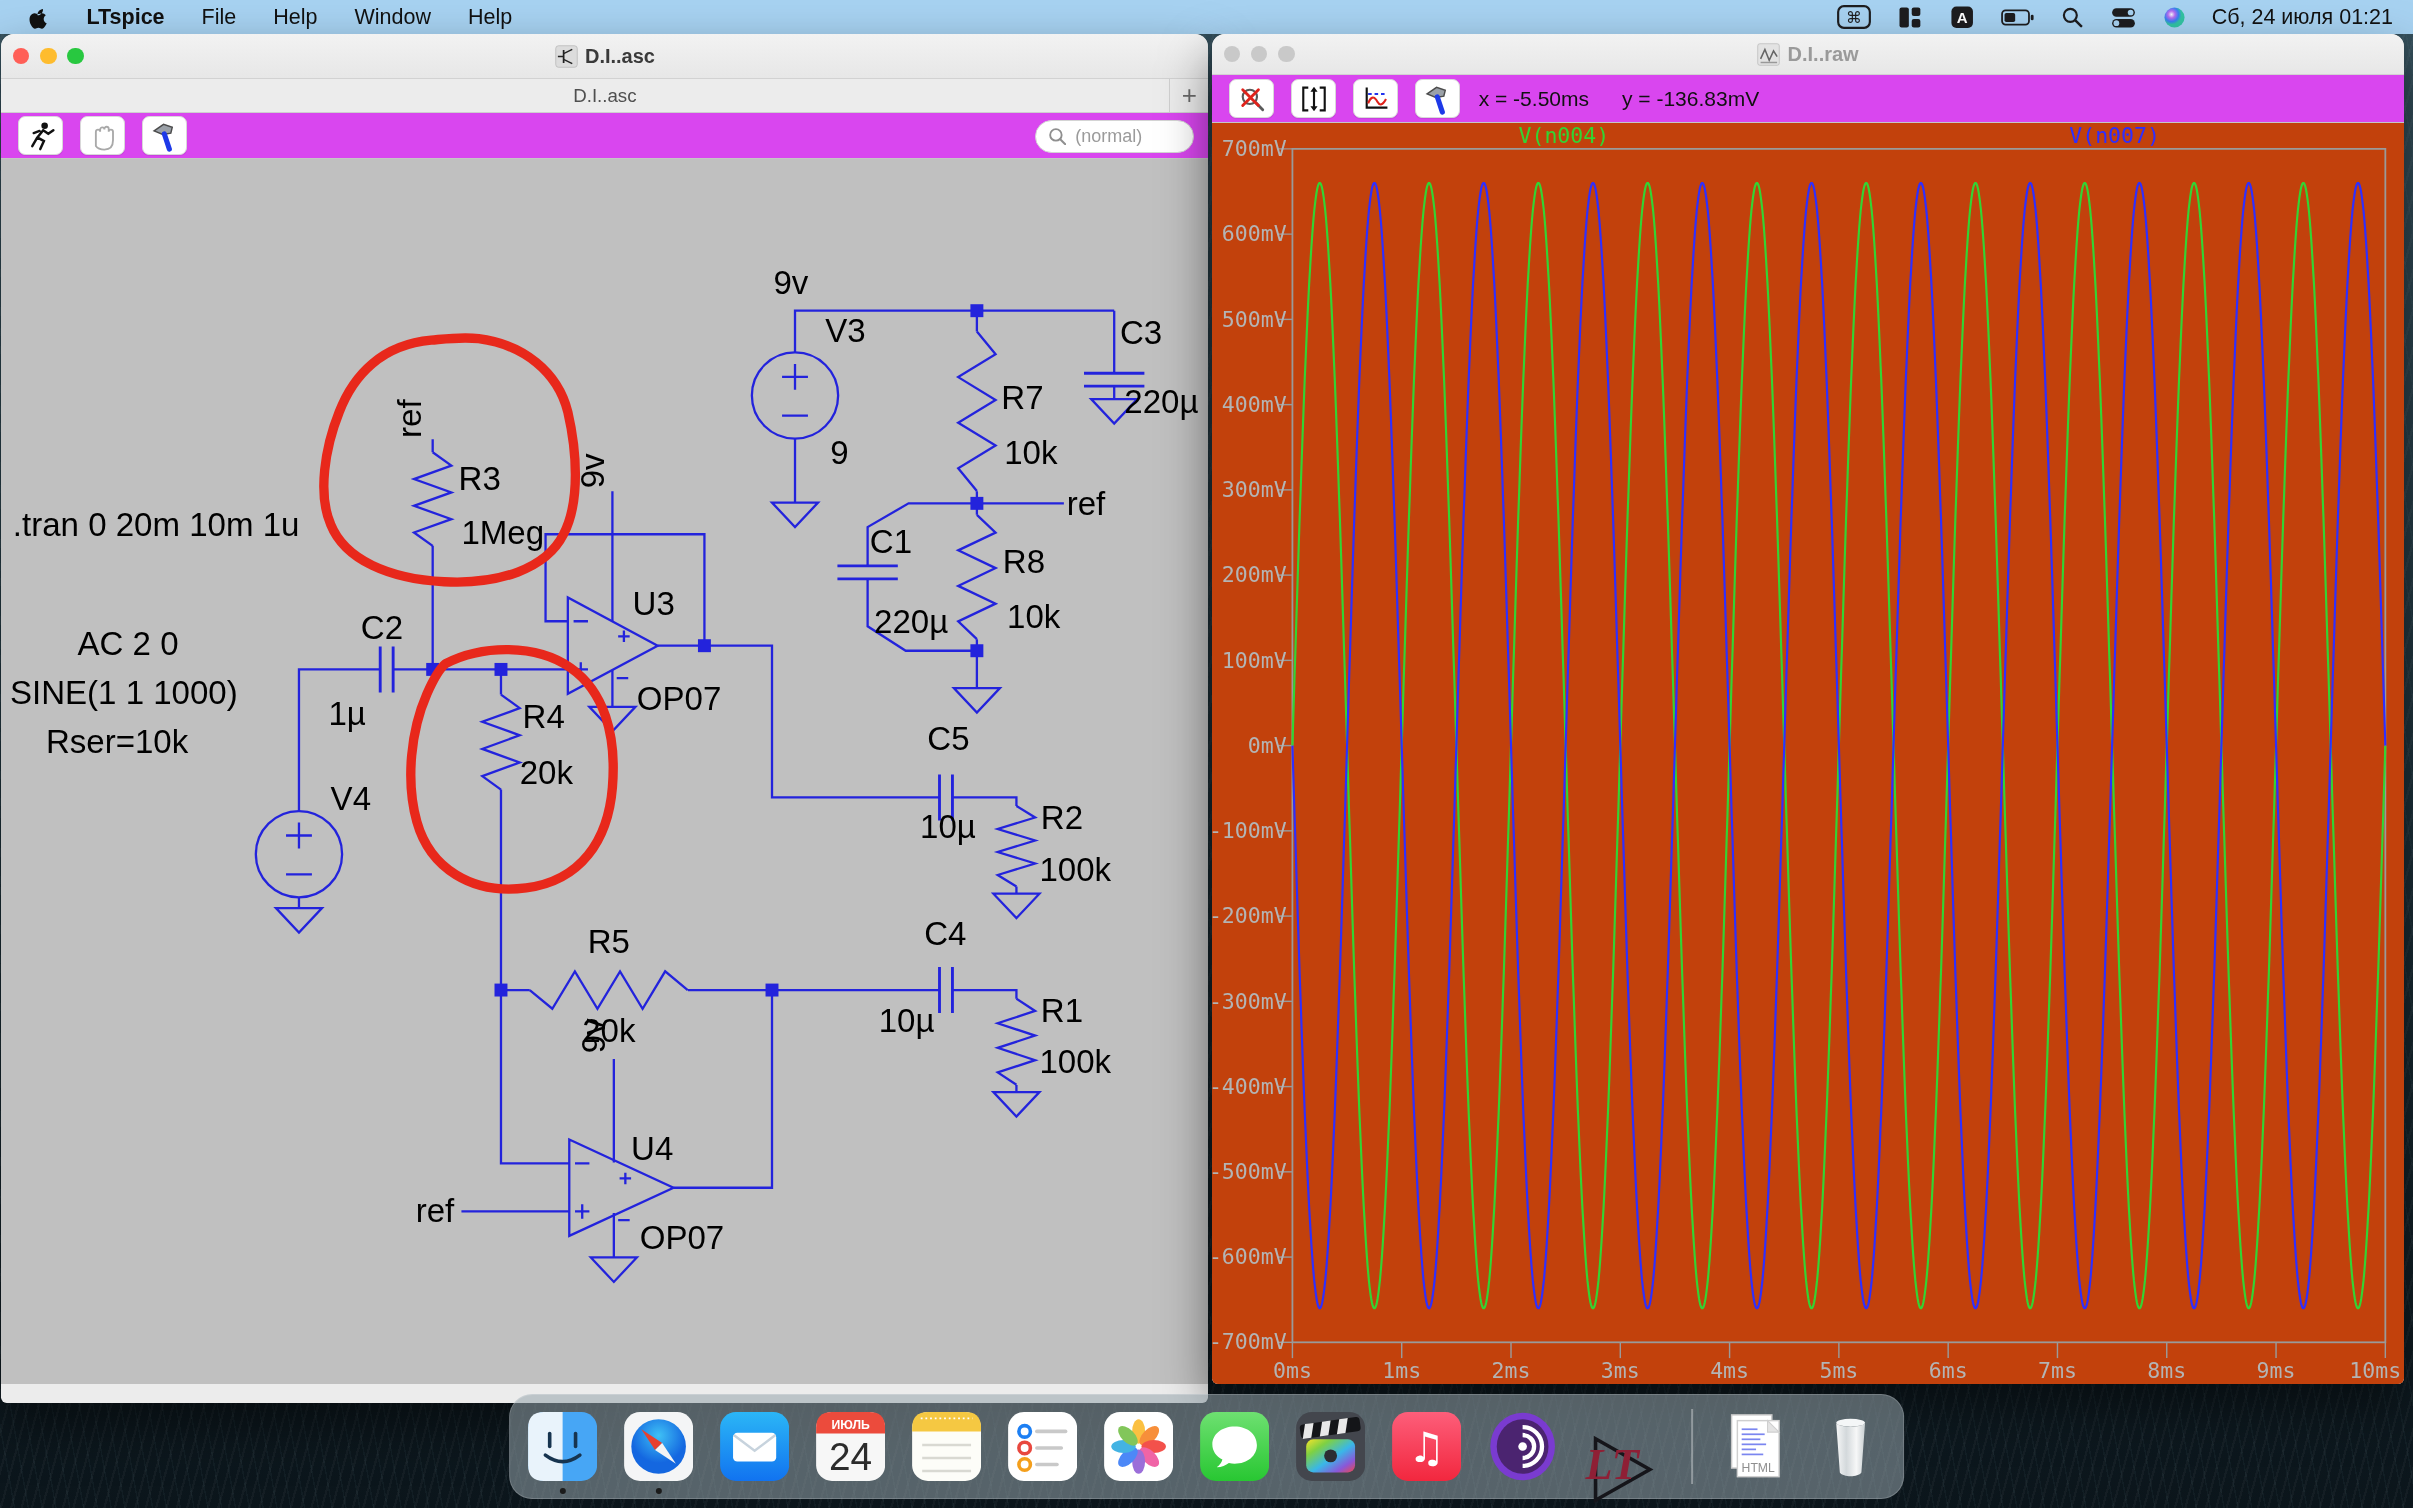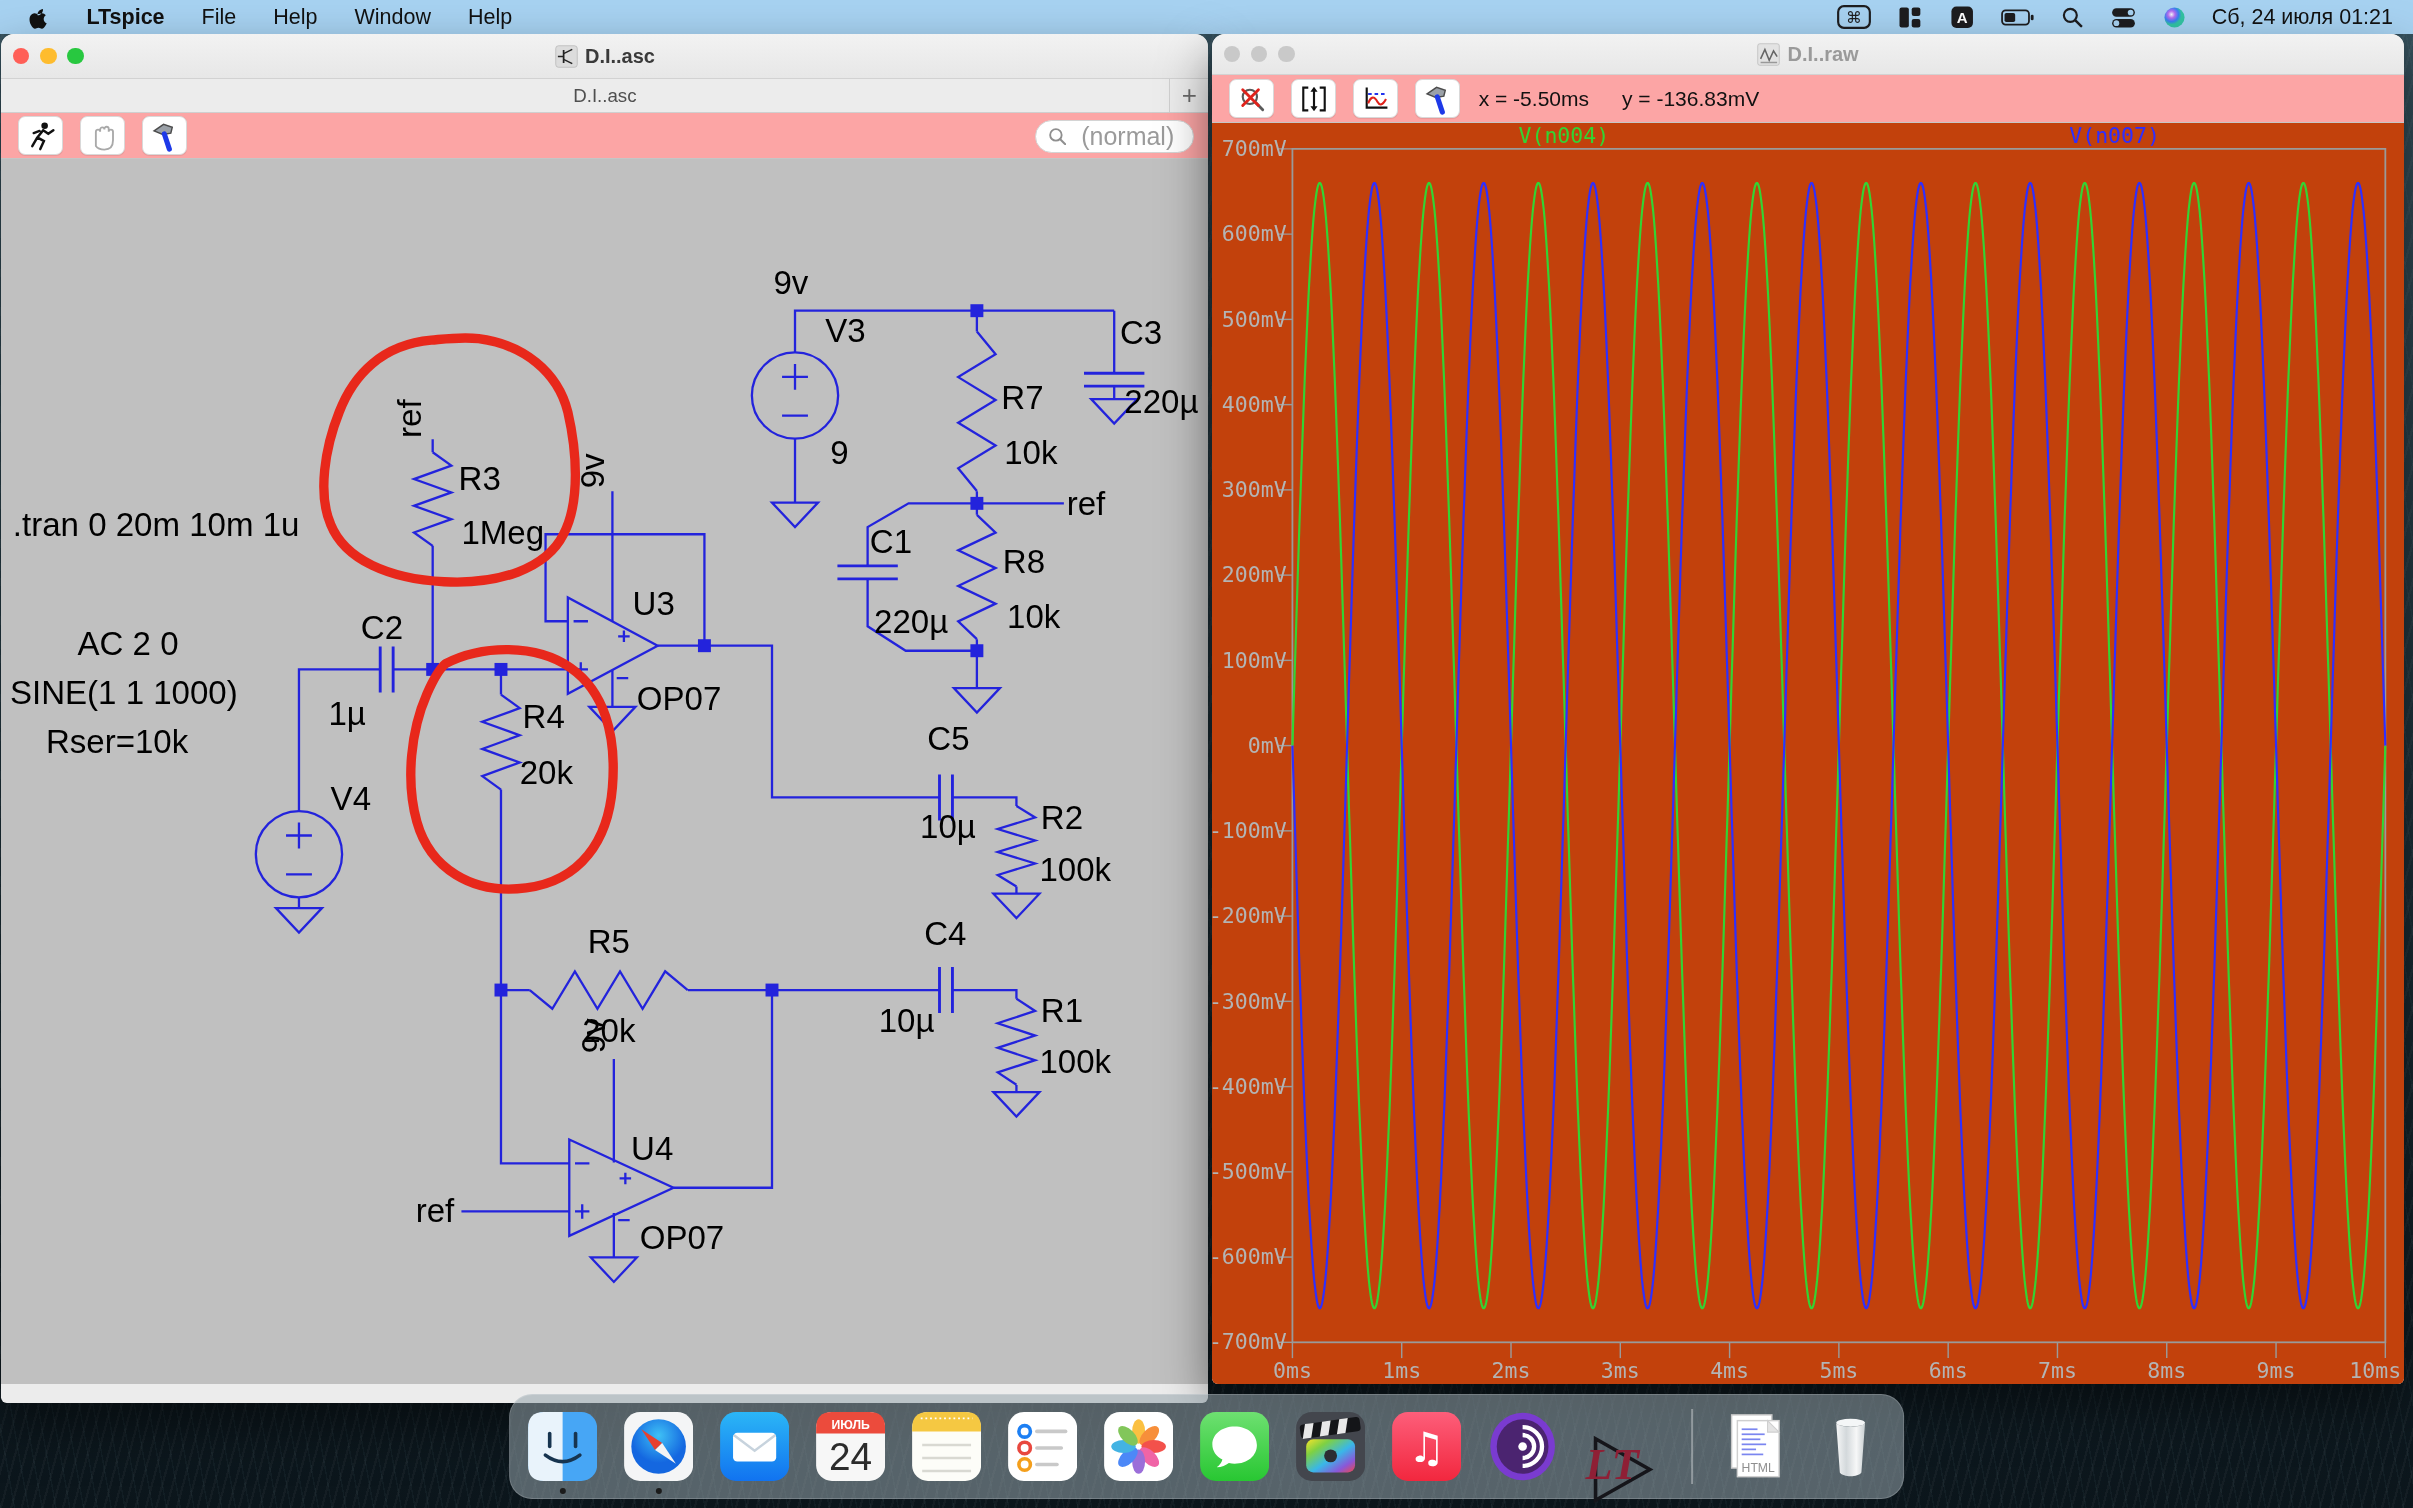--- a/index.html
+++ b/index.html
@@ -31,26 +31,26 @@
   .light.inactive{background:#c9c9c9;}
   .wtitle{position:absolute;left:0;right:0;top:0;height:100%;display:flex;align-items:center;justify-content:center;gap:7.2px;
     font-size:20px;font-weight:bold;color:#3a3a3a;}
   #win-right .wtitle{color:#9a9a9a;}
   
   .tabbar{position:relative;height:34px;background:#ececec;border-bottom:0.7px solid #cfcfcf;
     display:flex;align-items:center;justify-content:center;font-size:18.7px;color:#4f4f4f;}
   .newtab{position:absolute;right:0;top:0;width:39px;height:100%;border-left:0.7px solid #d0d0d0;
     display:flex;align-items:center;justify-content:center;font-size:26px;color:#6a6a6a;background:#ececec;}
   
-  .toolbar{position:relative;height:46px;background:#fca5a5;border-bottom:0.7px solid #c6c6c6;display:flex;align-items:center;}
+  .toolbar{position:relative;height:46px;background:#d946ef;border-bottom:0.7px solid #c6c6c6;display:flex;align-items:center;}
   #win-right .toolbar{height:48px;}
   .tbtn{width:45px;height:39px;background:#fff;border:0.7px solid #d9d9d9;border-radius:7.2px;margin-left:17px;
     display:flex;align-items:center;justify-content:center;box-shadow:0 0.7px 0.7px rgba(0,0,0,.08);}
   .search{position:absolute;right:14.4px;top:6.5px;width:159px;height:33px;background:#fff;border:0.7px solid #d4d4d4;
-    border-radius:16.5px;display:flex;align-items:center;gap:15px;padding:0 11.5px;color:#9b9b9b;font-size:25px;}
+    border-radius:16.5px;display:flex;align-items:center;gap:9px;padding:0 11.5px;color:#9b9b9b;font-size:18px;}
   .readout{margin-left:18.7px;font-size:21px;color:#111;display:flex;gap:33px;}
   
   .schematic{position:absolute;left:0;top:125px;width:1207px;height:1225px;background:#c0c0c0;}
   #schematic-svg{width:100%;height:100%;display:block;}
   .w{stroke:#2323dc;stroke-width:3.2;fill:none;}
   .wp{stroke:#2323dc;stroke-width:4;fill:none;}
   .j{fill:#2323dc;}
   .st{font-family:"Liberation Sans",sans-serif;font-size:46px;fill:#000;}
   .red{stroke:#e8281b;stroke-width:13;fill:none;stroke-linecap:round;stroke-linejoin:round;}
   

